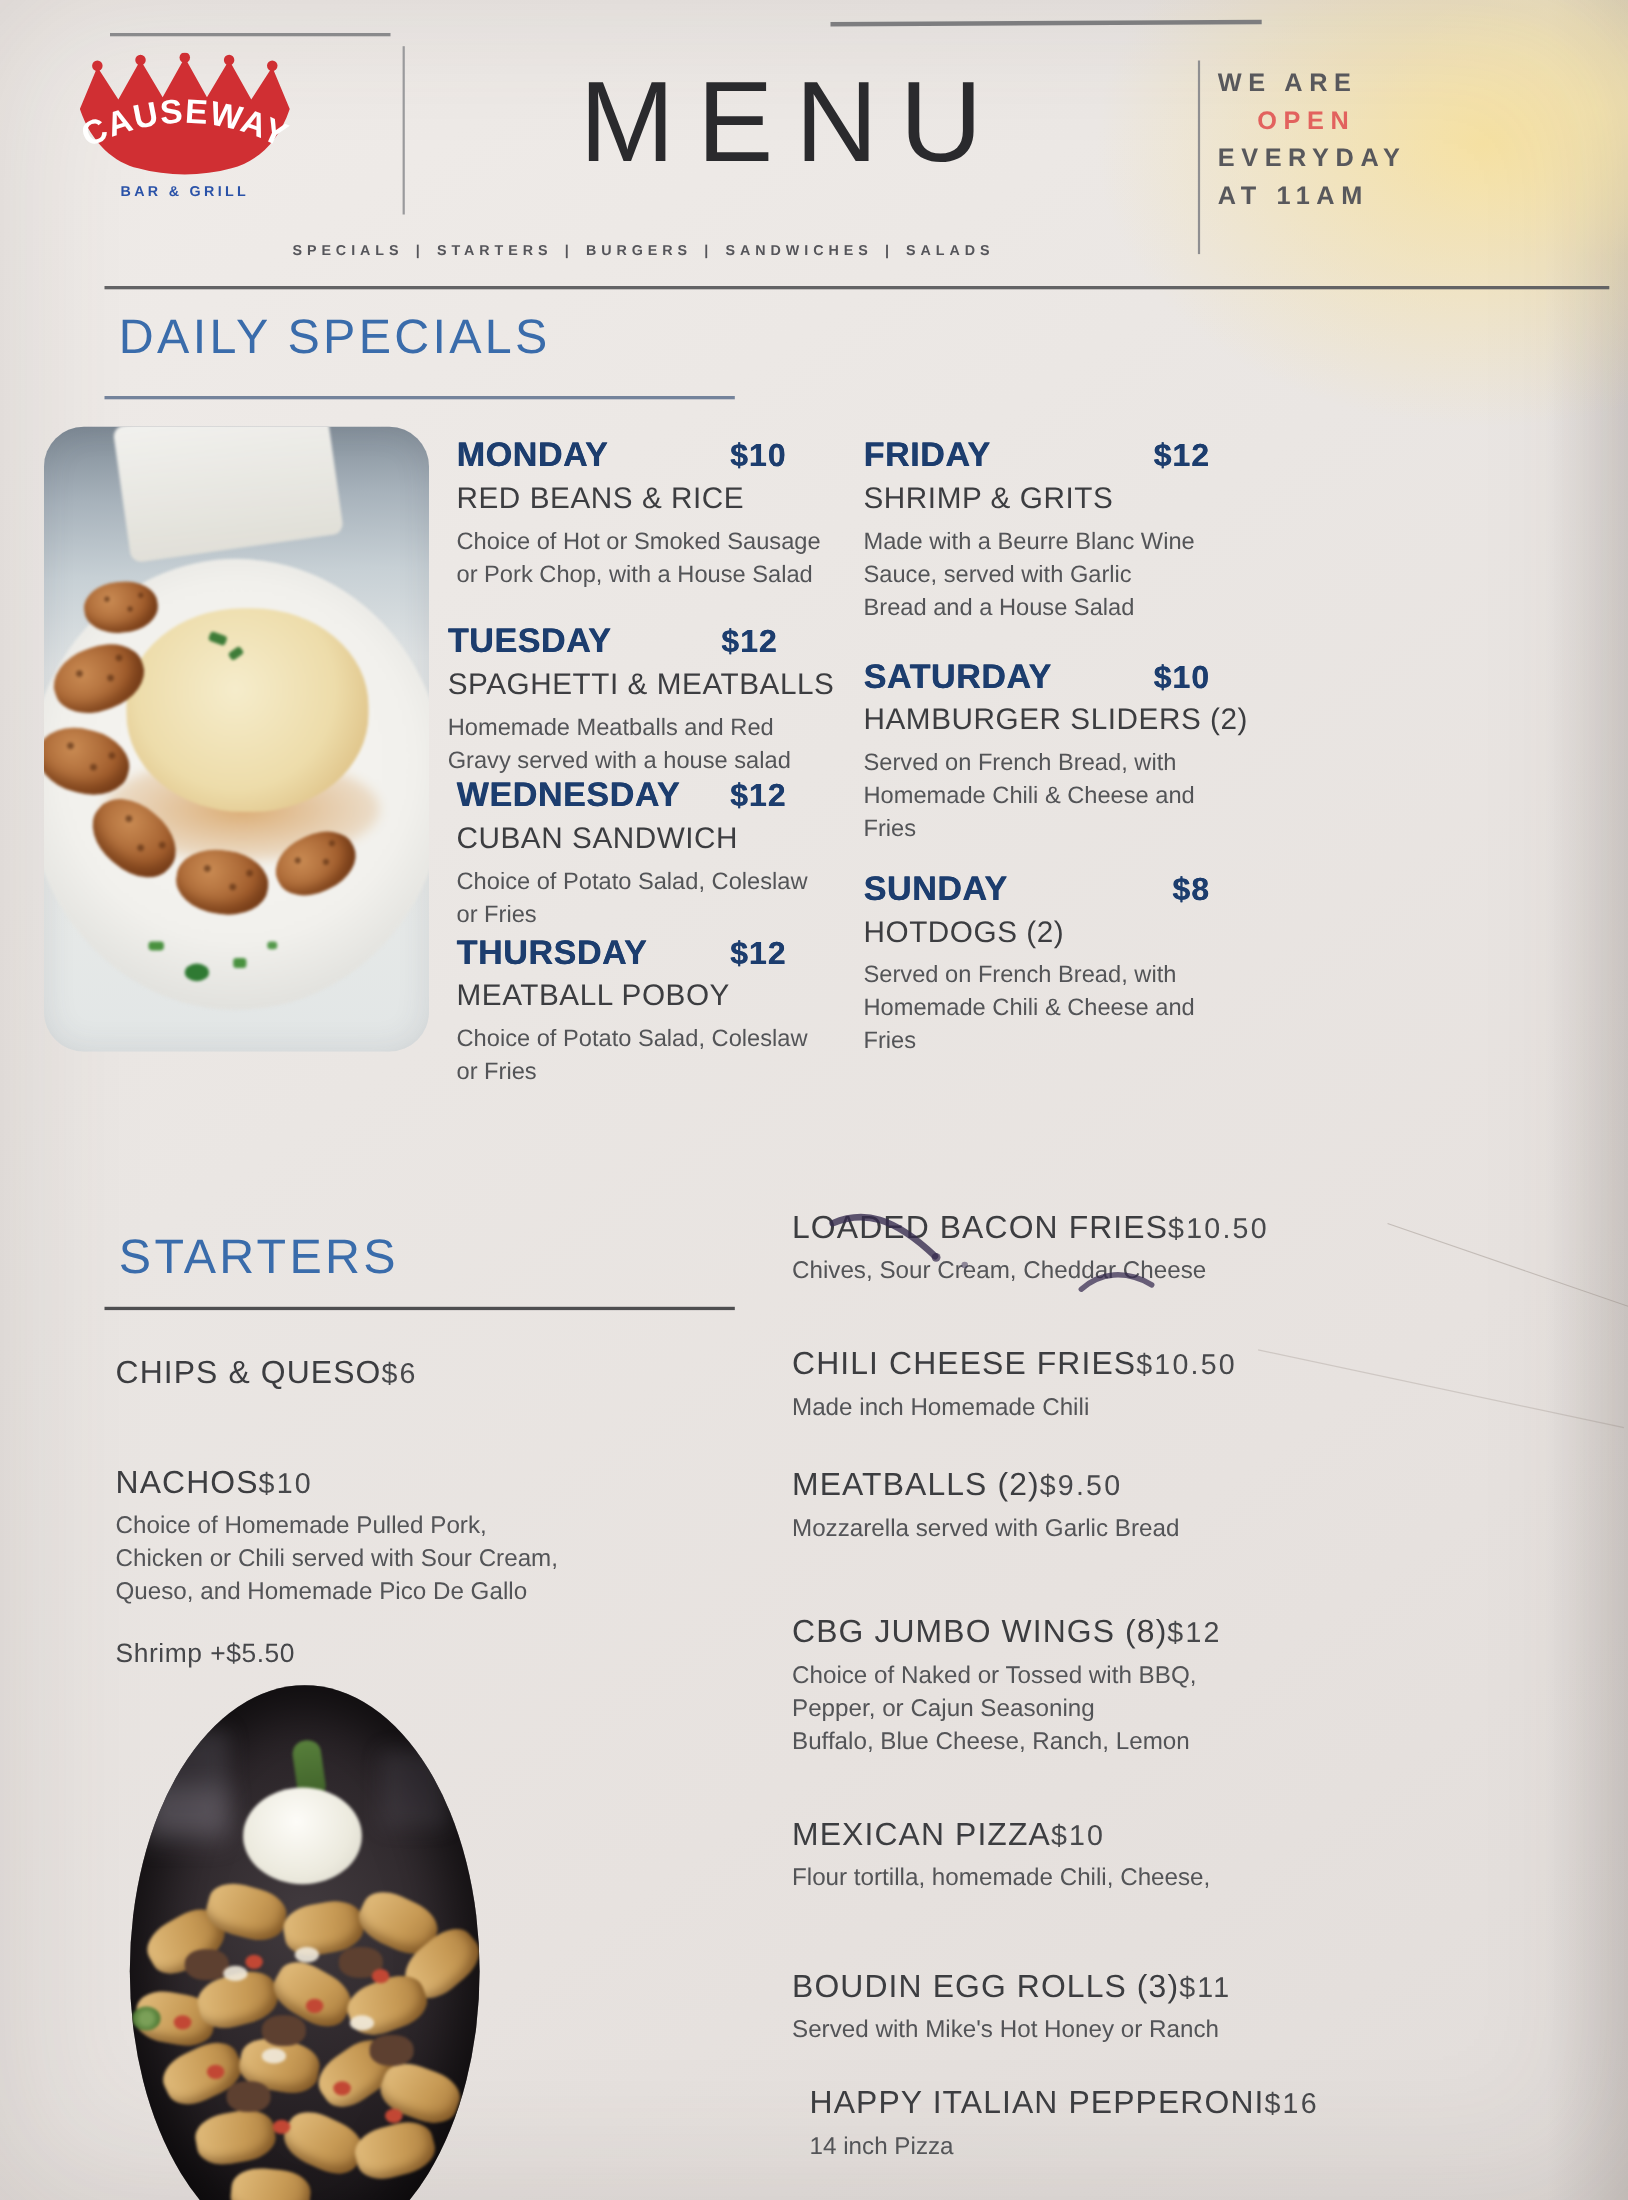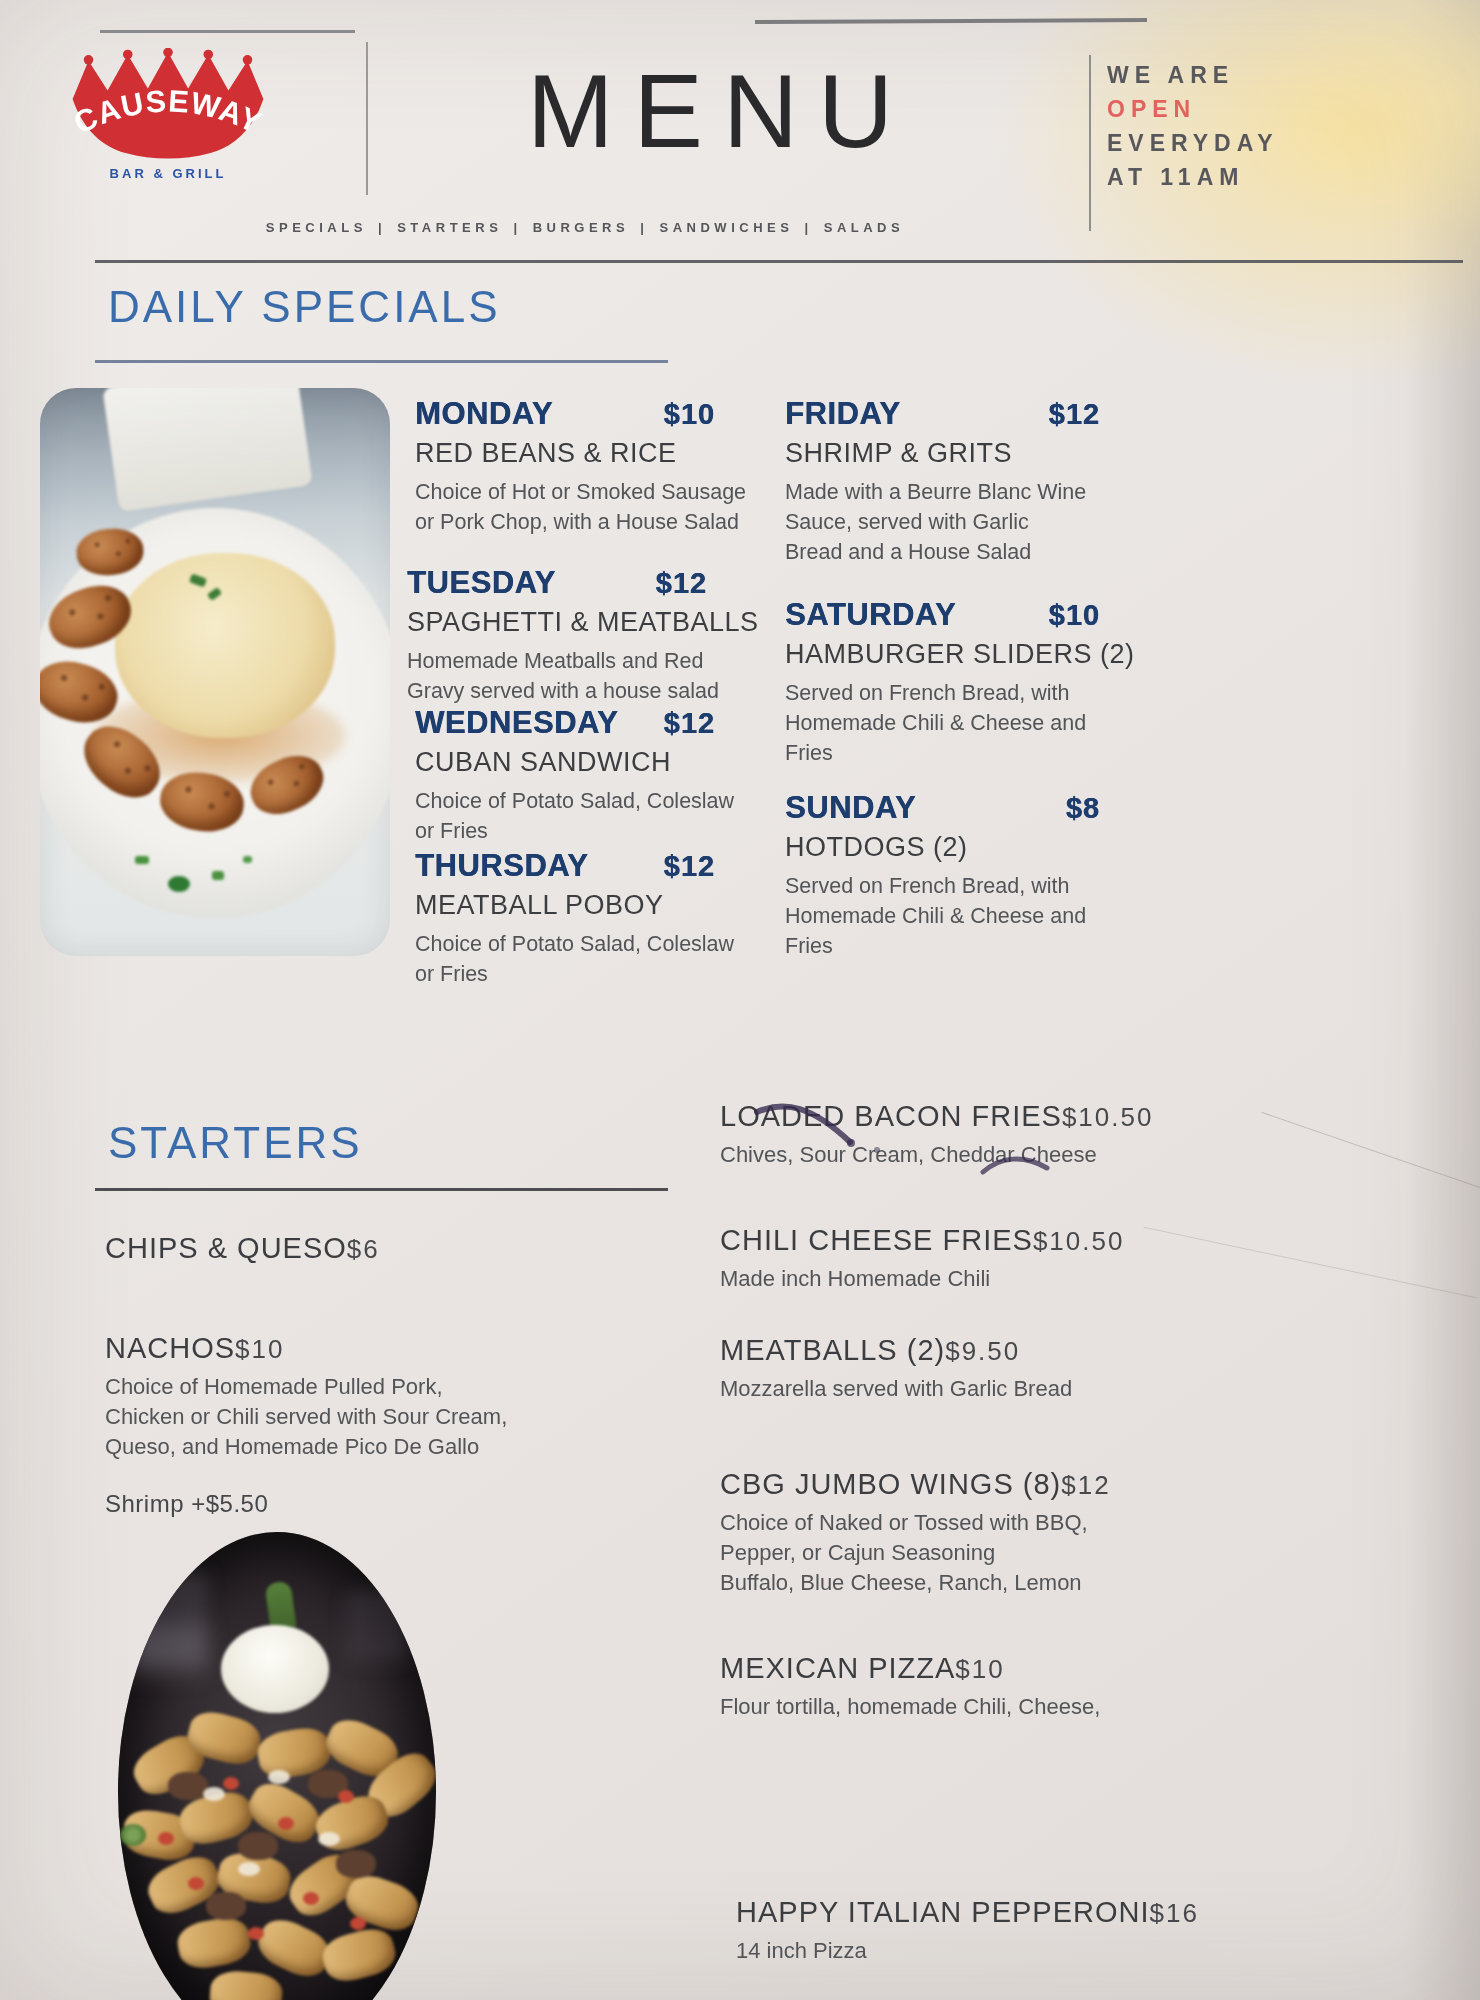--- a/index.html
+++ b/index.html
@@ -92,21 +92,21 @@
   <div class="logo-tagline">BAR &amp; GRILL</div>
 
   <div class="line" style="left:366px;top:42px;width:2px;height:153px;background:#9a9a9c;"></div>
   <div class="line" style="left:1089px;top:55px;width:2px;height:176px;background:#8f8f91;"></div>
 
   <div class="menu-title">MENU</div>
   <div class="menu-subtitle">SPECIALS | STARTERS | BURGERS | SANDWICHES | SALADS</div>
 
   <div class="open-block">
     <span style="display:block;">WE ARE</span>
-    <span style="display:block;" class="red">OPEN</span>
+    <span style="display:block;margin-left:36px;" class="red">OPEN</span>
     <span style="display:block;">EVERYDAY</span>
     <span style="display:block;">AT 11AM</span>
   </div>
 
   <div class="line" style="left:95px;top:260px;width:1368px;height:3px;"></div>
 
   <div class="section-heading" style="left:108px;top:282px;">DAILY SPECIALS</div>
   <div class="line" style="left:95px;top:360px;width:573px;height:3px;background:#74839b;"></div>
 
   <div class="photo photo1">
@@ -320,20 +320,29 @@
   </div>
   <div class="st-item" style="left:720px;top:1652px;">
     <div class="st-row" style="width:630px;">
       <span class="st-name">MEXICAN PIZZA</span>
       <span class="st-price">$10</span>
     </div>
     <div class="st-desc">
       <div>Flour tortilla, homemade Chili, Cheese,</div>
     </div>
   </div>
+  <div class="st-item" style="left:720px;top:1790px;">
+    <div class="st-row" style="width:630px;">
+      <span class="st-name">BOUDIN EGG ROLLS (3)</span>
+      <span class="st-price">$11</span>
+    </div>
+    <div class="st-desc">
+      <div>Served with Mike's Hot Honey or Ranch</div>
+    </div>
+  </div>
   <div class="st-item" style="left:720px;top:1896px;margin-left:16px;">
     <div class="st-row" style="width:630px;">
       <span class="st-name">HAPPY ITALIAN PEPPERONI</span>
       <span class="st-price">$16</span>
     </div>
     <div class="st-desc">
       <div>14 inch Pizza</div>
     </div>
   </div>
 

